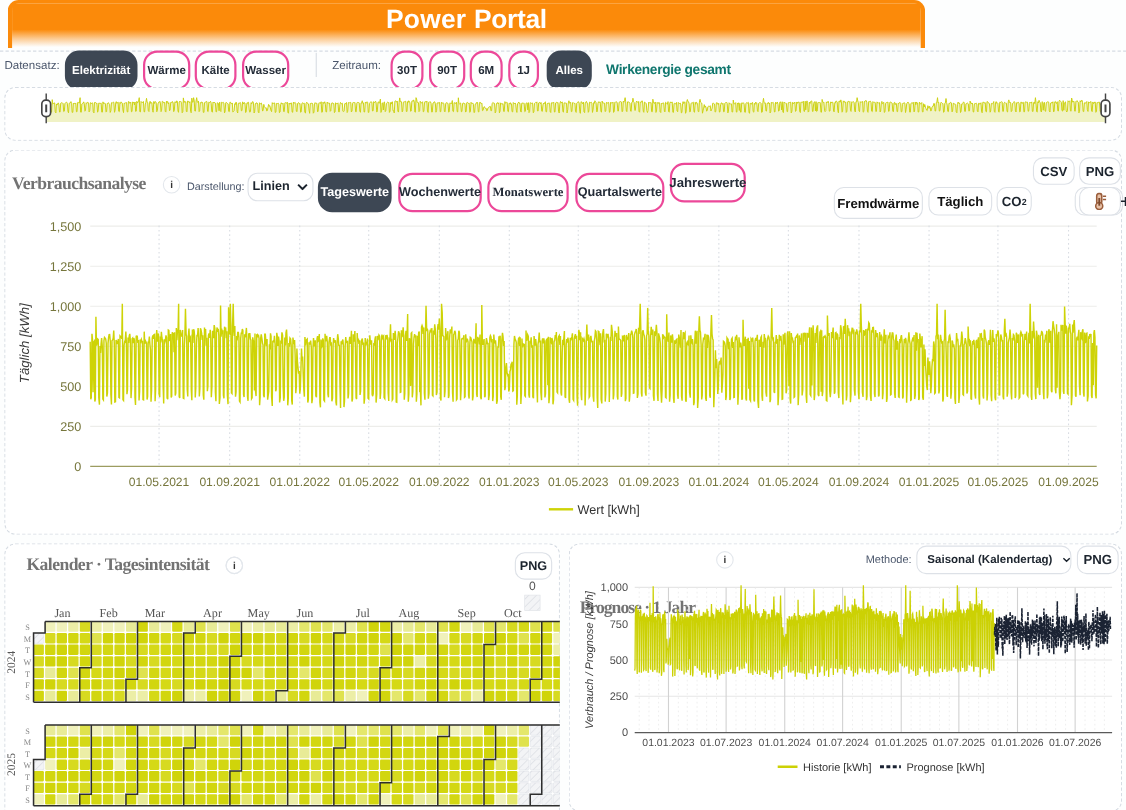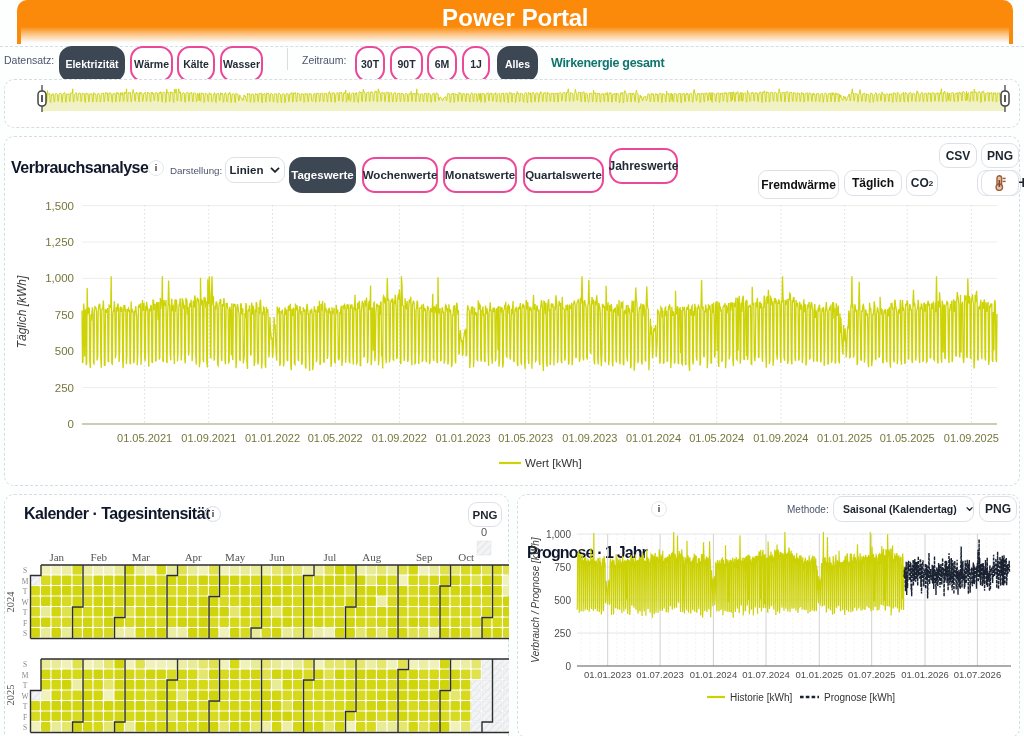--- a/index.html
+++ b/index.html
@@ -5,27 +5,27 @@
 html,body { width:1024px; height:736px; overflow:hidden; background:#fdfefe;
   font-family:"Liberation Sans",sans-serif; }
 .abs { position:absolute; }
 .card { position:absolute; background:#fff; border:1px dashed #d6dce3; border-radius:10px; }
 .pill { position:absolute; height:36px; border-radius:13px; background:#fff; border:2px solid #ec4899;
   color:#242c38; font-weight:bold; font-size:10.5px; display:flex; align-items:center; justify-content:center; }
 .pill.sel { background:#3d4754; border-color:#3d4754; color:#fff; }
 .btn { position:absolute; background:#fff; border:1px solid #dde1e7; border-radius:9px;
   color:#1c242e; font-weight:bold; font-size:12px; display:flex; align-items:center; justify-content:center; }
 .lab { position:absolute; color:#4a566b; font-size:10.5px; }
-.title { position:absolute; color:#0f172a; font-weight:bold; font-size:16px; letter-spacing:-0.5px; }
+.title { position:absolute; color:#737373; font-weight:bold; font-size:16px; letter-spacing:-0.5px;font-family:Liberation Serif, serif; }
 .icirc { position:absolute; width:16px; height:16px; border-radius:50%; border:1px solid #e3e7ec;
   color:#333; font-size:9px; font-weight:bold; display:flex; align-items:center; justify-content:center; }
 .sel { }
 </style></head>
 <body>
-<div class="abs" style="left:17px;top:0;width:996px;height:44px;border-left:4px solid #fb8a0a;border-right:4px solid #fb8a0a;border-top:3px solid #fb8a0a;border-radius:10px 10px 0 0;background:linear-gradient(180deg,#fb8a0a 0%,#fb8a0a 58%,rgba(251,138,10,0.45) 78%,rgba(251,138,10,0) 97%);">
+<div class="abs" style="left:7px;top:0;width:834px;height:44px;border-left:4px solid #fb8a0a;border-right:4px solid #fb8a0a;border-top:3px solid #fb8a0a;border-radius:10px 10px 0 0;background:linear-gradient(180deg,#fb8a0a 0%,#fb8a0a 58%,rgba(251,138,10,0.45) 78%,rgba(251,138,10,0) 97%);">
   <div style="text-align:center;font-size:24px;color:#fff;margin-top:1px;letter-spacing:0.2px;"><span style="font-weight:800">Power</span> <span style="font-weight:600;letter-spacing:-0.3px;">Portal</span></div>
 </div>
 <div class="abs" style="left:0;top:46px;width:1024px;border-top:1px dashed #d6dce3;"></div>
 
 <div class="lab" style="left:4px;top:54px;">Datensatz:</div>
 <div class="pill sel" style="left:59px;top:46px;width:66px;">Elektrizität</div>
 <div class="pill" style="left:130px;top:46px;width:43px;">Wärme</div>
 <div class="pill" style="left:177px;top:46px;width:38px;">Kälte</div>
 <div class="pill" style="left:220px;top:46px;width:43px;">Wasser</div>
 <div class="abs" style="left:287px;top:48px;width:1px;height:22px;background:#d8dde3;"></div>
@@ -51,21 +51,21 @@
 
 <div class="card" style="left:4px;top:136px;width:1016px;height:350px;"></div>
 <div class="title" style="left:11px;top:159px;">Verbrauchsanalyse</div>
 <div class="icirc" style="left:148px;top:160px;">i</div>
 <div class="lab" style="left:170px;top:165px;font-size:9.8px;">Darstellung:</div>
 <div class="btn" style="left:225px;top:157px;width:60px;height:26px;font-size:11.5px;">Linien<svg width="10" height="6" viewBox="0 0 10 6" style="margin-left:7px;">
       <path d="M1,0.8 L5,4.8 L9,0.8" stroke="#1c242e" stroke-width="1.8" fill="none"></path>
     </svg></div>
 <div class="pill sel" style="left:289px;top:157px;width:67px;font-size:11.5px;">Tageswerte</div>
 <div class="pill" style="left:362px;top:157px;width:76px;font-size:11.5px;">Wochenwerte</div>
-<div class="pill" style="left:443px;top:157px;width:74px;font-size:11.5px;">Monatswerte</div>
+<div class="pill" style="left:443px;top:157px;width:74px;font-size:11.5px;font-family:Liberation Serif, serif;">Monatswerte</div>
 <div class="pill" style="left:523px;top:157px;width:81px;font-size:11.5px;">Quartalswerte</div>
 <div class="pill" style="left:609px;top:148px;width:69px;font-size:12px;">Jahreswerte</div>
 <div class="btn" style="left:939px;top:143px;width:38px;height:25px;text-align:center;">CSV</div>
 <div class="btn" style="left:981px;top:143px;width:38px;height:25px;">PNG</div>
 <div class="btn" style="left:758px;top:170px;width:81px;height:29px;font-size:12px;color:#111;">Fremdwärme</div>
 <div class="btn" style="left:844px;top:170px;width:58px;height:26px;font-size:12px;color:#111;">Täglich</div>
 <div class="btn" style="left:906px;top:170px;width:32px;height:26px;">CO<sub style="font-size:8px;">2</sub></div>
 <div class="btn" style="left:977px;top:170px;width:36px;height:26px;padding-left:42px;">CHF</div>
 <div class="btn" style="left:981px;top:170px;width:38px;height:26px;">
 <svg width="12" height="16" viewBox="0 0 12 16">

